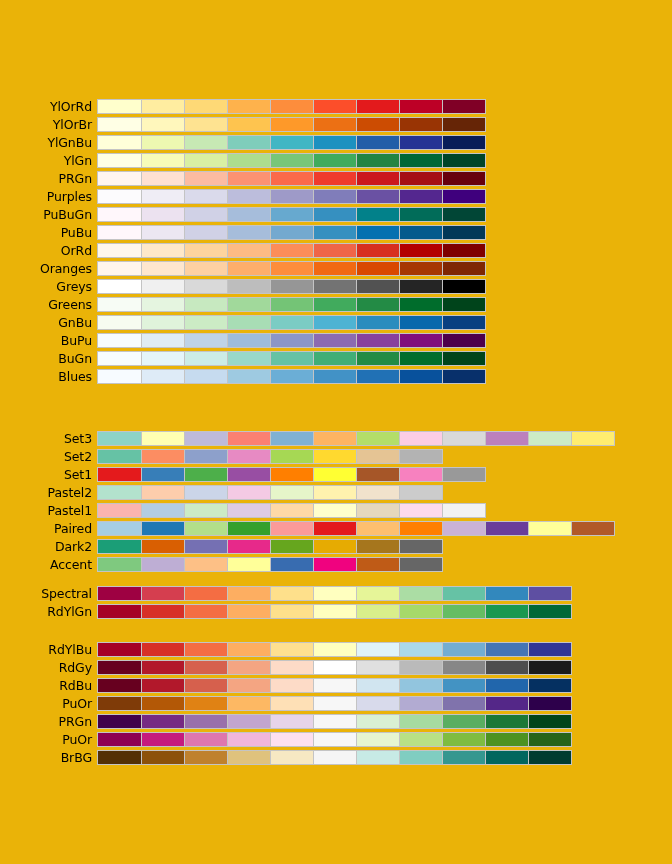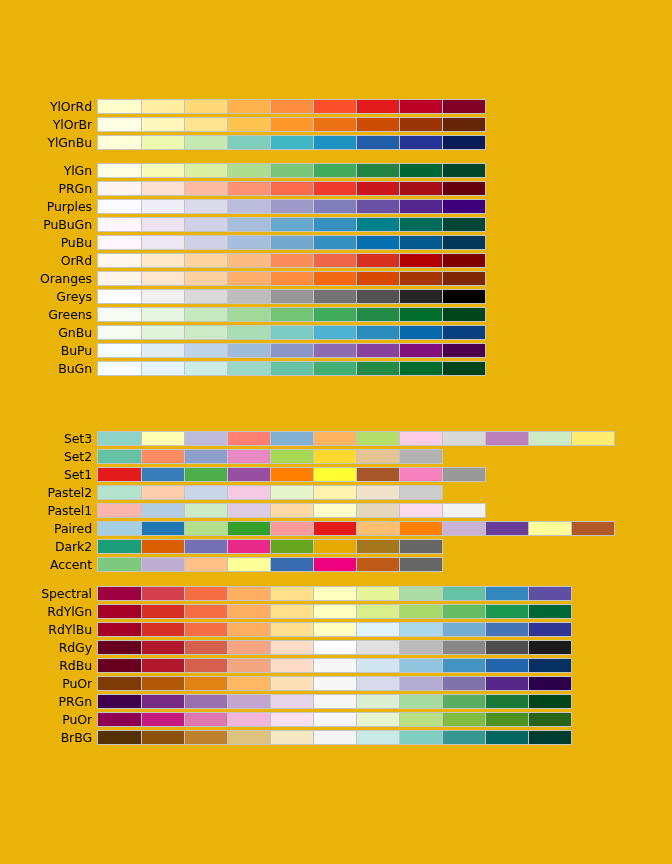--- a/index.html
+++ b/index.html
@@ -94,21 +94,21 @@
           <div class="swatch" title="YlOrBr 2: #fff7bc" style="background: rgb(255, 247, 188); width: 43px;"></div>
           <div class="swatch" title="YlOrBr 3: #fee391" style="background: rgb(254, 227, 145); width: 43px;"></div>
           <div class="swatch" title="YlOrBr 4: #fec44f" style="background: rgb(254, 196, 79); width: 43px;"></div>
           <div class="swatch" title="YlOrBr 5: #fe9929" style="background: rgb(254, 153, 41); width: 43px;"></div>
           <div class="swatch" title="YlOrBr 6: #ec7014" style="background: rgb(236, 112, 20); width: 43px;"></div>
           <div class="swatch" title="YlOrBr 7: #cc4c02" style="background: rgb(204, 76, 2); width: 43px;"></div>
           <div class="swatch" title="YlOrBr 8: #993404" style="background: rgb(153, 52, 4); width: 43px;"></div>
           <div class="swatch" title="YlOrBr 9: #662506" style="background: rgb(102, 37, 6); width: 43px;"></div>
         </div>
       </div>
-      <div class="cmap-row" style="height: 28px; border-radius: 6px;">
+      <div class="cmap-row" style="height: 18px; border-radius: 6px;">
         <div class="cmap-label">YlGnBu</div>
         <div class="cmap-bar" style="width: 389px;">
           <div class="swatch" title="YlGnBu 1: #ffffd9" style="background: rgb(255, 255, 217); width: 43px;"></div>
           <div class="swatch" title="YlGnBu 2: #edf8b1" style="background: rgb(237, 248, 177); width: 43px;"></div>
           <div class="swatch" title="YlGnBu 3: #c7e9b4" style="background: rgb(199, 233, 180); width: 43px;"></div>
           <div class="swatch" title="YlGnBu 4: #7fcdbb" style="background: rgb(127, 205, 187); width: 43px;"></div>
           <div class="swatch" title="YlGnBu 5: #41b6c4" style="background: rgb(65, 182, 196); width: 43px;"></div>
           <div class="swatch" title="YlGnBu 6: #1d91c0" style="background: rgb(29, 145, 192); width: 43px;"></div>
           <div class="swatch" title="YlGnBu 7: #225ea8" style="background: rgb(34, 94, 168); width: 43px;"></div>
           <div class="swatch" title="YlGnBu 8: #253494" style="background: rgb(37, 52, 148); width: 43px;"></div>
@@ -274,20 +274,34 @@
         <div class="cmap-bar" style="width: 389px;">
           <div class="swatch" title="BuGn 1: #f7fcfd" style="background: rgb(247, 252, 253); width: 43px;"></div>
           <div class="swatch" title="BuGn 2: #e5f5f9" style="background: rgb(229, 245, 249); width: 43px;"></div>
           <div class="swatch" title="BuGn 3: #ccece6" style="background: rgb(204, 236, 230); width: 43px;"></div>
           <div class="swatch" title="BuGn 4: #99d8c9" style="background: rgb(153, 216, 201); width: 43px;"></div>
           <div class="swatch" title="BuGn 5: #66c2a4" style="background: rgb(102, 194, 164); width: 43px;"></div>
           <div class="swatch" title="BuGn 6: #41ae76" style="background: rgb(65, 174, 118); width: 43px;"></div>
           <div class="swatch" title="BuGn 7: #238b45" style="background: rgb(35, 139, 69); width: 43px;"></div>
           <div class="swatch" title="BuGn 8: #006d2c" style="background: rgb(0, 109, 44); width: 43px;"></div>
           <div class="swatch" title="BuGn 9: #00441b" style="background: rgb(0, 68, 27); width: 43px;"></div>
+        </div>
+      </div>
+      <div class="cmap-row" style="height: 18px;">
+        <div class="cmap-label">Blues</div>
+        <div class="cmap-bar" style="width: 389px;">
+          <div class="swatch" title="Blues 1: #f7fbff" style="background: rgb(247, 251, 255); width: 43px;"></div>
+          <div class="swatch" title="Blues 2: #deebf7" style="background: rgb(222, 235, 247); width: 43px;"></div>
+          <div class="swatch" title="Blues 3: #c6dbef" style="background: rgb(198, 219, 239); width: 43px;"></div>
+          <div class="swatch" title="Blues 4: #9ecae1" style="background: rgb(158, 202, 225); width: 43px;"></div>
+          <div class="swatch" title="Blues 5: #6baed6" style="background: rgb(107, 174, 214); width: 43px;"></div>
+          <div class="swatch" title="Blues 6: #4292c6" style="background: rgb(66, 146, 198); width: 43px;"></div>
+          <div class="swatch" title="Blues 7: #2171b5" style="background: rgb(33, 113, 181); width: 43px;"></div>
+          <div class="swatch" title="Blues 8: #08519c" style="background: rgb(8, 81, 156); width: 43px;"></div>
+          <div class="swatch" title="Blues 9: #08306b" style="background: rgb(8, 48, 107); width: 43px;"></div>
         </div>
       </div>
     </div>
     <div class="section" style="top: 431px;">
       <div class="cmap-row" style="height: 18px;">
         <div class="cmap-label">Set3</div>
         <div class="cmap-bar" style="width: 518px;">
           <div class="swatch" title="Set3 1: #8dd3c7" style="background: rgb(141, 211, 199); width: 43px;"></div>
           <div class="swatch" title="Set3 2: #ffffb3" style="background: rgb(255, 255, 179); width: 43px;"></div>
           <div class="swatch" title="Set3 3: #bebada" style="background: rgb(190, 186, 218); width: 43px;"></div>
@@ -426,21 +440,21 @@
           <div class="swatch" title="RdYlGn 4: #fdae61" style="background: rgb(253, 174, 97); width: 43px;"></div>
           <div class="swatch" title="RdYlGn 5: #fee08b" style="background: rgb(254, 224, 139); width: 43px;"></div>
           <div class="swatch" title="RdYlGn 6: #ffffbf" style="background: rgb(255, 255, 191); width: 43px;"></div>
           <div class="swatch" title="RdYlGn 7: #d9ef8b" style="background: rgb(217, 239, 139); width: 43px;"></div>
           <div class="swatch" title="RdYlGn 8: #a6d96a" style="background: rgb(166, 217, 106); width: 43px;"></div>
           <div class="swatch" title="RdYlGn 9: #66bd63" style="background: rgb(102, 189, 99); width: 43px;"></div>
           <div class="swatch" title="RdYlGn 10: #1a9850" style="background: rgb(26, 152, 80); width: 43px;"></div>
           <div class="swatch" title="RdYlGn 11: #006837" style="background: rgb(0, 104, 55); width: 43px;"></div>
         </div>
       </div>
-      <div class="cmap-row" style="height: 18px;">
+      <div class="cmap-row" style="height: 18px; margin-top: 20px;">
         <div class="cmap-label">RdYlBu</div>
         <div class="cmap-bar" style="width: 475px;">
           <div class="swatch" title="RdYlBu 1: #a50026" style="background: rgb(165, 0, 38); width: 43px;"></div>
           <div class="swatch" title="RdYlBu 2: #d73027" style="background: rgb(215, 48, 39); width: 43px;"></div>
           <div class="swatch" title="RdYlBu 3: #f46d43" style="background: rgb(244, 109, 67); width: 43px;"></div>
           <div class="swatch" title="RdYlBu 4: #fdae61" style="background: rgb(253, 174, 97); width: 43px;"></div>
           <div class="swatch" title="RdYlBu 5: #fee090" style="background: rgb(254, 224, 144); width: 43px;"></div>
           <div class="swatch" title="RdYlBu 6: #ffffbf" style="background: rgb(255, 255, 191); width: 43px;"></div>
           <div class="swatch" title="RdYlBu 7: #e0f3f8" style="background: rgb(224, 243, 248); width: 43px;"></div>
           <div class="swatch" title="RdYlBu 8: #abd9e9" style="background: rgb(171, 217, 233); width: 43px;"></div>

